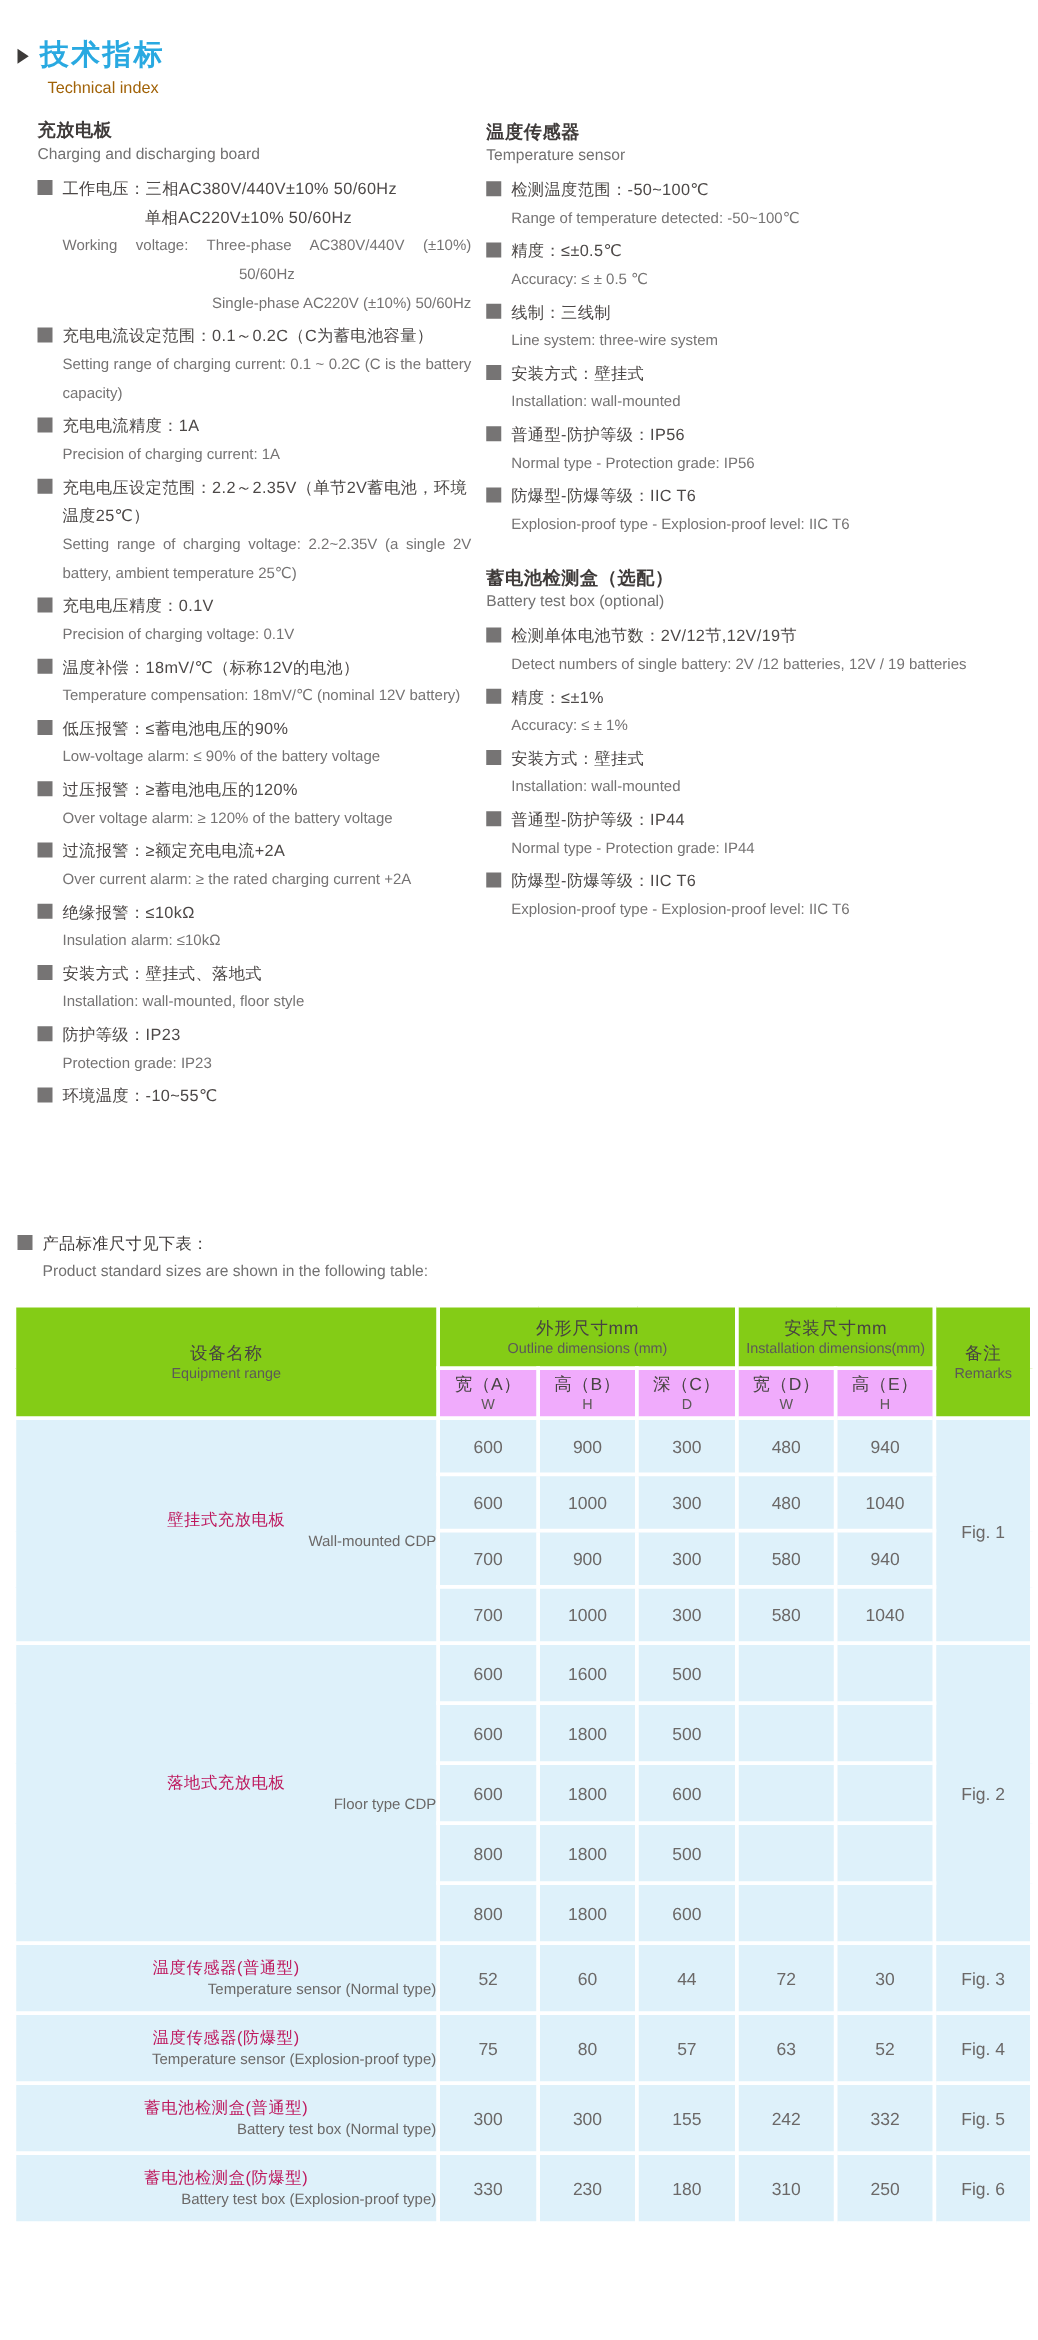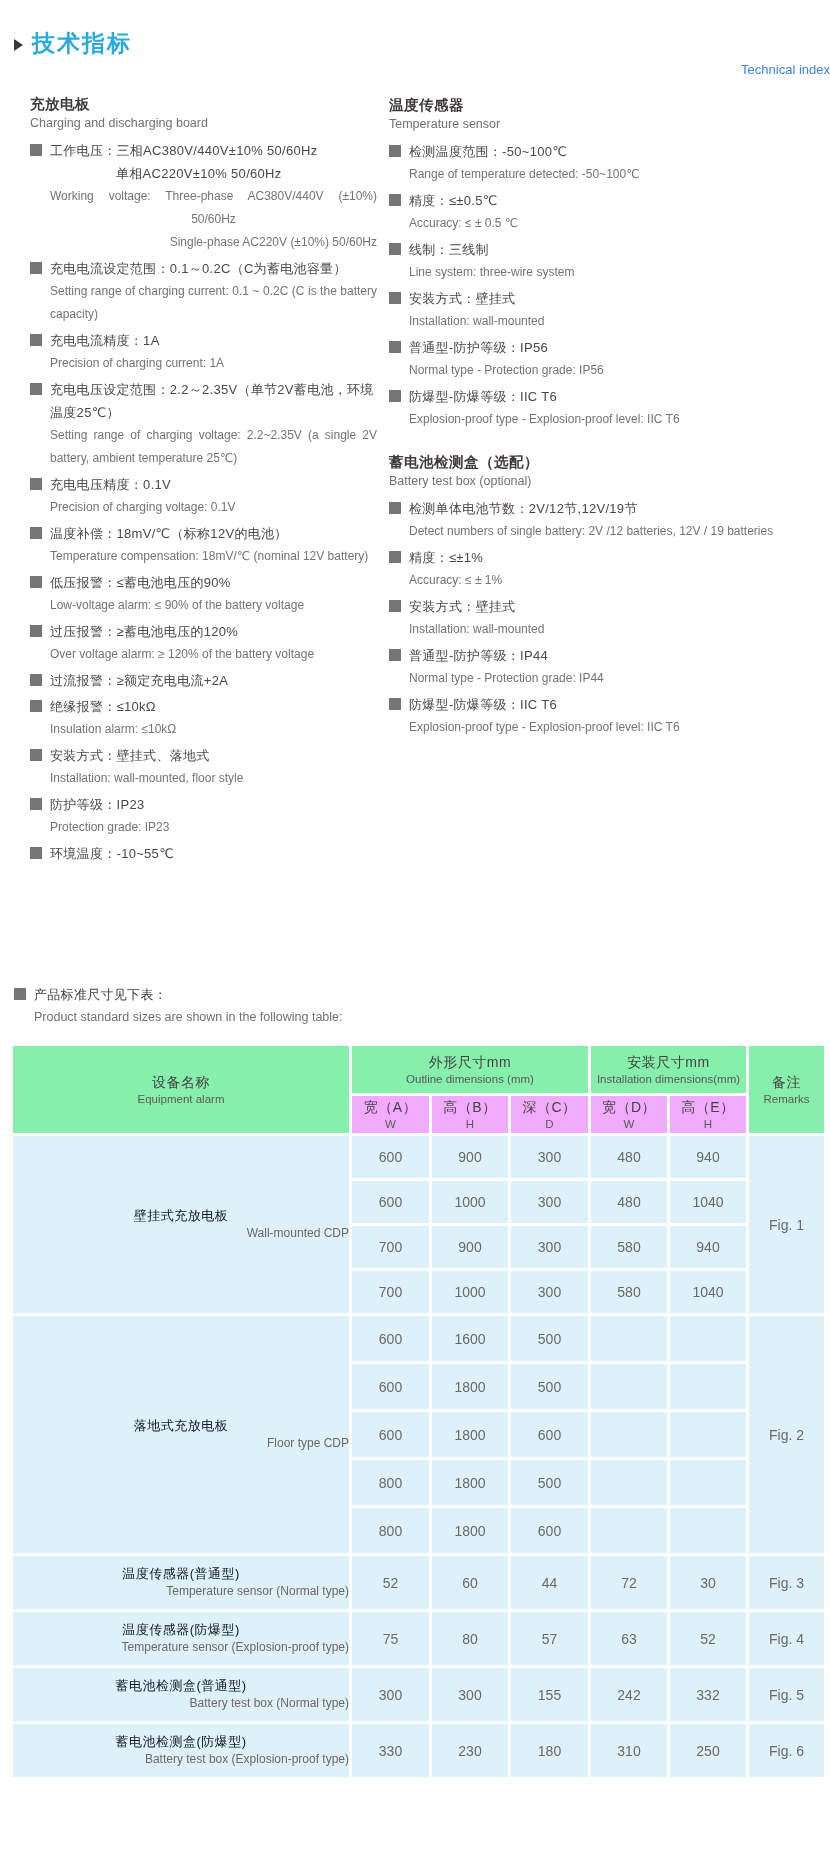--- a/index.html
+++ b/index.html
@@ -5,21 +5,21 @@
   html,body{margin:0;padding:0;background:#fff;}
   .page{
     position:relative;width:830px;height:1872px;overflow:hidden;background:#fff;
     font-family:"Liberation Sans","DejaVu Sans",sans-serif;
   }
   
   .hdr{padding:28px 0 0 14px;}
   .title-row{display:flex;align-items:center;text-align:center;}
   .arrow-icon{width:0;height:0;border-left:9px solid #3c3a39;border-top:6px solid transparent;border-bottom:6px solid transparent;margin-top:2px;}
   .page-title{margin:0 0 0 9px;font-size:23px;font-weight:600;color:#29a9e1;letter-spacing:2px;}
-  .page-subtitle{margin:3px 0 0 24px;font-size:13px;color:#3b82f6;text-align:right;}
+  .page-subtitle{margin:3px 0 0 24px;font-size:13px;color:#a16207;}
   
   .cols{display:flex;gap:12px;padding:18px 8px 0 30px;min-height:886px;align-items:flex-start;box-sizing:border-box;}
   .col-left{width:347px;flex:0 0 auto;}
   .col-right{width:408px;flex:0 0 auto;padding-top:1px;}
   .sec{margin-bottom:16px;}
   .sec-title-cn{font-size:14.5px;font-weight:bold;color:#3f3b3a;letter-spacing:0.5px;}
   .sec-title-en{font-size:12.5px;color:#727171;margin:2px 0 9px 0;}
   .item{margin-bottom:3px;}
   .cn-line{position:relative;padding-left:20px;font-size:13px;color:#4c4847;line-height:23px;letter-spacing:0.3px;}
   .bullet-square{position:absolute;left:0;top:5px;width:12px;height:12px;background:#767474;}
@@ -30,28 +30,28 @@
   .align-center{text-align:center;}
   .align-right{text-align:right;}
   
   .note{margin:20px 0 0 14px;}
   .note .cn-line{font-size:13px;color:#413d3c;}
   .note .en-line{font-size:12.5px;color:#727171;}
   
   table.size-table{margin:14px 0 0 10px;border-collapse:collapse;table-layout:fixed;width:814px;}
   .size-table th,.size-table td{border:3px solid #fff;text-align:center;vertical-align:middle;padding:0;}
   .size-table thead th{font-weight:normal;}
-  .band{background:#86efac;}
+  .band{background:#84cc16;}
   .subband{background:#f0abfc;}
   .h-cn{font-size:14px;color:#474342;line-height:19px;letter-spacing:0.5px;}
   .h-en{font-size:11.5px;color:#5c5958;line-height:15px;}
   .tr-head1{height:50px;}
   .tr-head2{height:40px;}
   .size-table tbody td{background:#def1fa;font-size:14px;color:#6b6867;}
-  .name-cn{font-size:13px;color:#0f172a;line-height:18px;letter-spacing:0.5px;}
+  .name-cn{font-size:13px;color:#be185d;line-height:18px;letter-spacing:0.5px;}
   .name-en{font-size:12px;color:#6b6867;line-height:17px;text-align:right;}
   .remark-cell{font-size:13px;color:#5f5c5b;}
   .h-a{height:45px;}   
   .h-b{height:48px;}   
   .h-c{height:56px;}   
 </style>
 </head>
 <body>
 
 <div class="page">
@@ -142,20 +142,23 @@
 
     <div class="en-lines">
                 <div class="en-line align-left">Over voltage alarm: ≥ 120% of the battery voltage</div>
               </div>
   </div>
             <div class="item">
     <div class="cn-line">
       <span class="bullet-square"></span><span class="cn-text">过流报警：≥额定充电电流+2A</span>
     </div>
 
+    <div class="en-lines">
+                <div class="en-line align-left">Over current alarm: ≥ the rated charging current +2A</div>
+              </div>
   </div>
             <div class="item">
     <div class="cn-line">
       <span class="bullet-square"></span><span class="cn-text">绝缘报警：≤10kΩ</span>
     </div>
 
     <div class="en-lines">
                 <div class="en-line align-left">Insulation alarm: ≤10kΩ</div>
               </div>
   </div>
@@ -317,21 +320,21 @@
         <col style="width: 79px;">
         <col style="width: 80px;">
         <col style="width: 79px;">
         <col style="width: 79px;">
         <col style="width: 78px;">
       </colgroup>
       <thead>
         <tr class="tr-head1">
           <th class="band" rowspan="2">
             <div class="h-cn">设备名称</div>
-            <div class="h-en">Equipment alarm</div>
+            <div class="h-en">Equipment range</div>
           </th>
           <th class="band" colspan="3">
             <div class="h-cn">外形尺寸mm</div>
             <div class="h-en">Outline dimensions  (mm)</div>
           </th>
           <th class="band" colspan="2">
             <div class="h-cn">安装尺寸mm</div>
             <div class="h-en">Installation dimensions(mm)</div>
           </th>
           <th class="band" rowspan="2">

